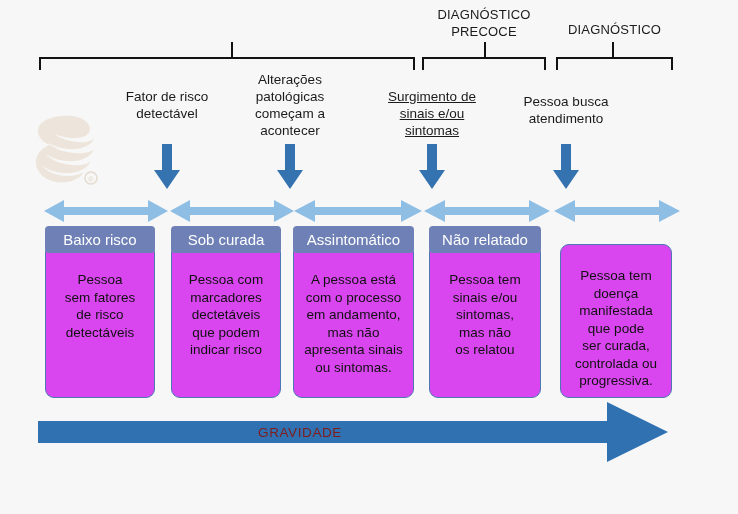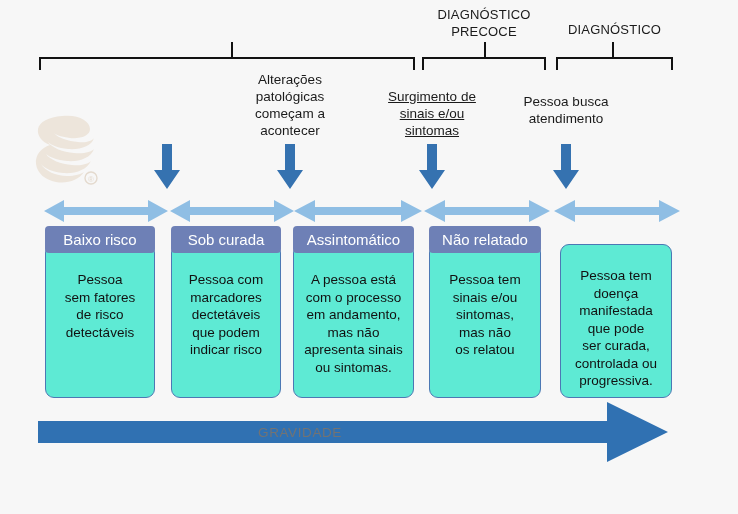--- a/index.html
+++ b/index.html
@@ -100,21 +100,21 @@
   }
   .card-body {
     box-sizing: border-box;
     position: absolute;
     left: 0;
     right: 0;
     top: 18px;
     bottom: 0;
     border: 1.4px solid #4C78B4;
     border-radius: 9px;
-    background: #5eead4;
+    background: #d946ef;
     z-index: 1;
   }
   .card-body-text {
     position: absolute;
     left: 3px;
     right: 3px;
     top: 26px;
     text-align: center;
     font-size: 13.5px;
     line-height: 17.5px;
@@ -127,21 +127,21 @@
     position: absolute;
   }
   .gravity-text {
     position: absolute;
     left: 0;
     width: 600px;
     top: 425px;
     text-align: center;
     font-size: 13.5px;
     letter-spacing: 0.6px;
-    color: #737373;
+    color: #7f1d1d;
     font-family: "Liberation Sans", sans-serif;
   }
 </style>
 </head>
 <body>
 
 <div id="stage">
 
   <div class="watermark">
     <svg viewBox="0 0 72 78" width="72" height="78" aria-hidden="true">
@@ -160,20 +160,22 @@
 
   <div class="phase-label" style="left:422px; top:6px; width:124px;">DIAGNÓSTICO
 PRECOCE</div>
   <div class="bracket-tick" style="left:484px; top:42px; height:16px;"></div>
   <div class="bracket" style="left:422px; top:57px; width:124px;"></div>
 
   <div class="phase-label" style="left:556px; top:21px; width:117px;">DIAGNÓSTICO</div>
   <div class="bracket-tick" style="left:612px; top:42px; height:16px;"></div>
   <div class="bracket" style="left:556px; top:57px; width:117px;"></div>
 
+  <div class="callout" style="left:97px; top:88px; width:140px;">Fator de risco
+detectável</div>
   <div class="callout" style="left:228px; top:71px; width:124px;">Alterações
 patológicas
 começam a
 acontecer</div>
   <div class="callout" style="left:367px; top:88px; width:130px;text-decoration:underline;">Surgimento de
 sinais e/ou
 sintomas</div>
   <div class="callout" style="left:500px; top:93px; width:132px;">Pessoa busca
 atendimento</div>
 

